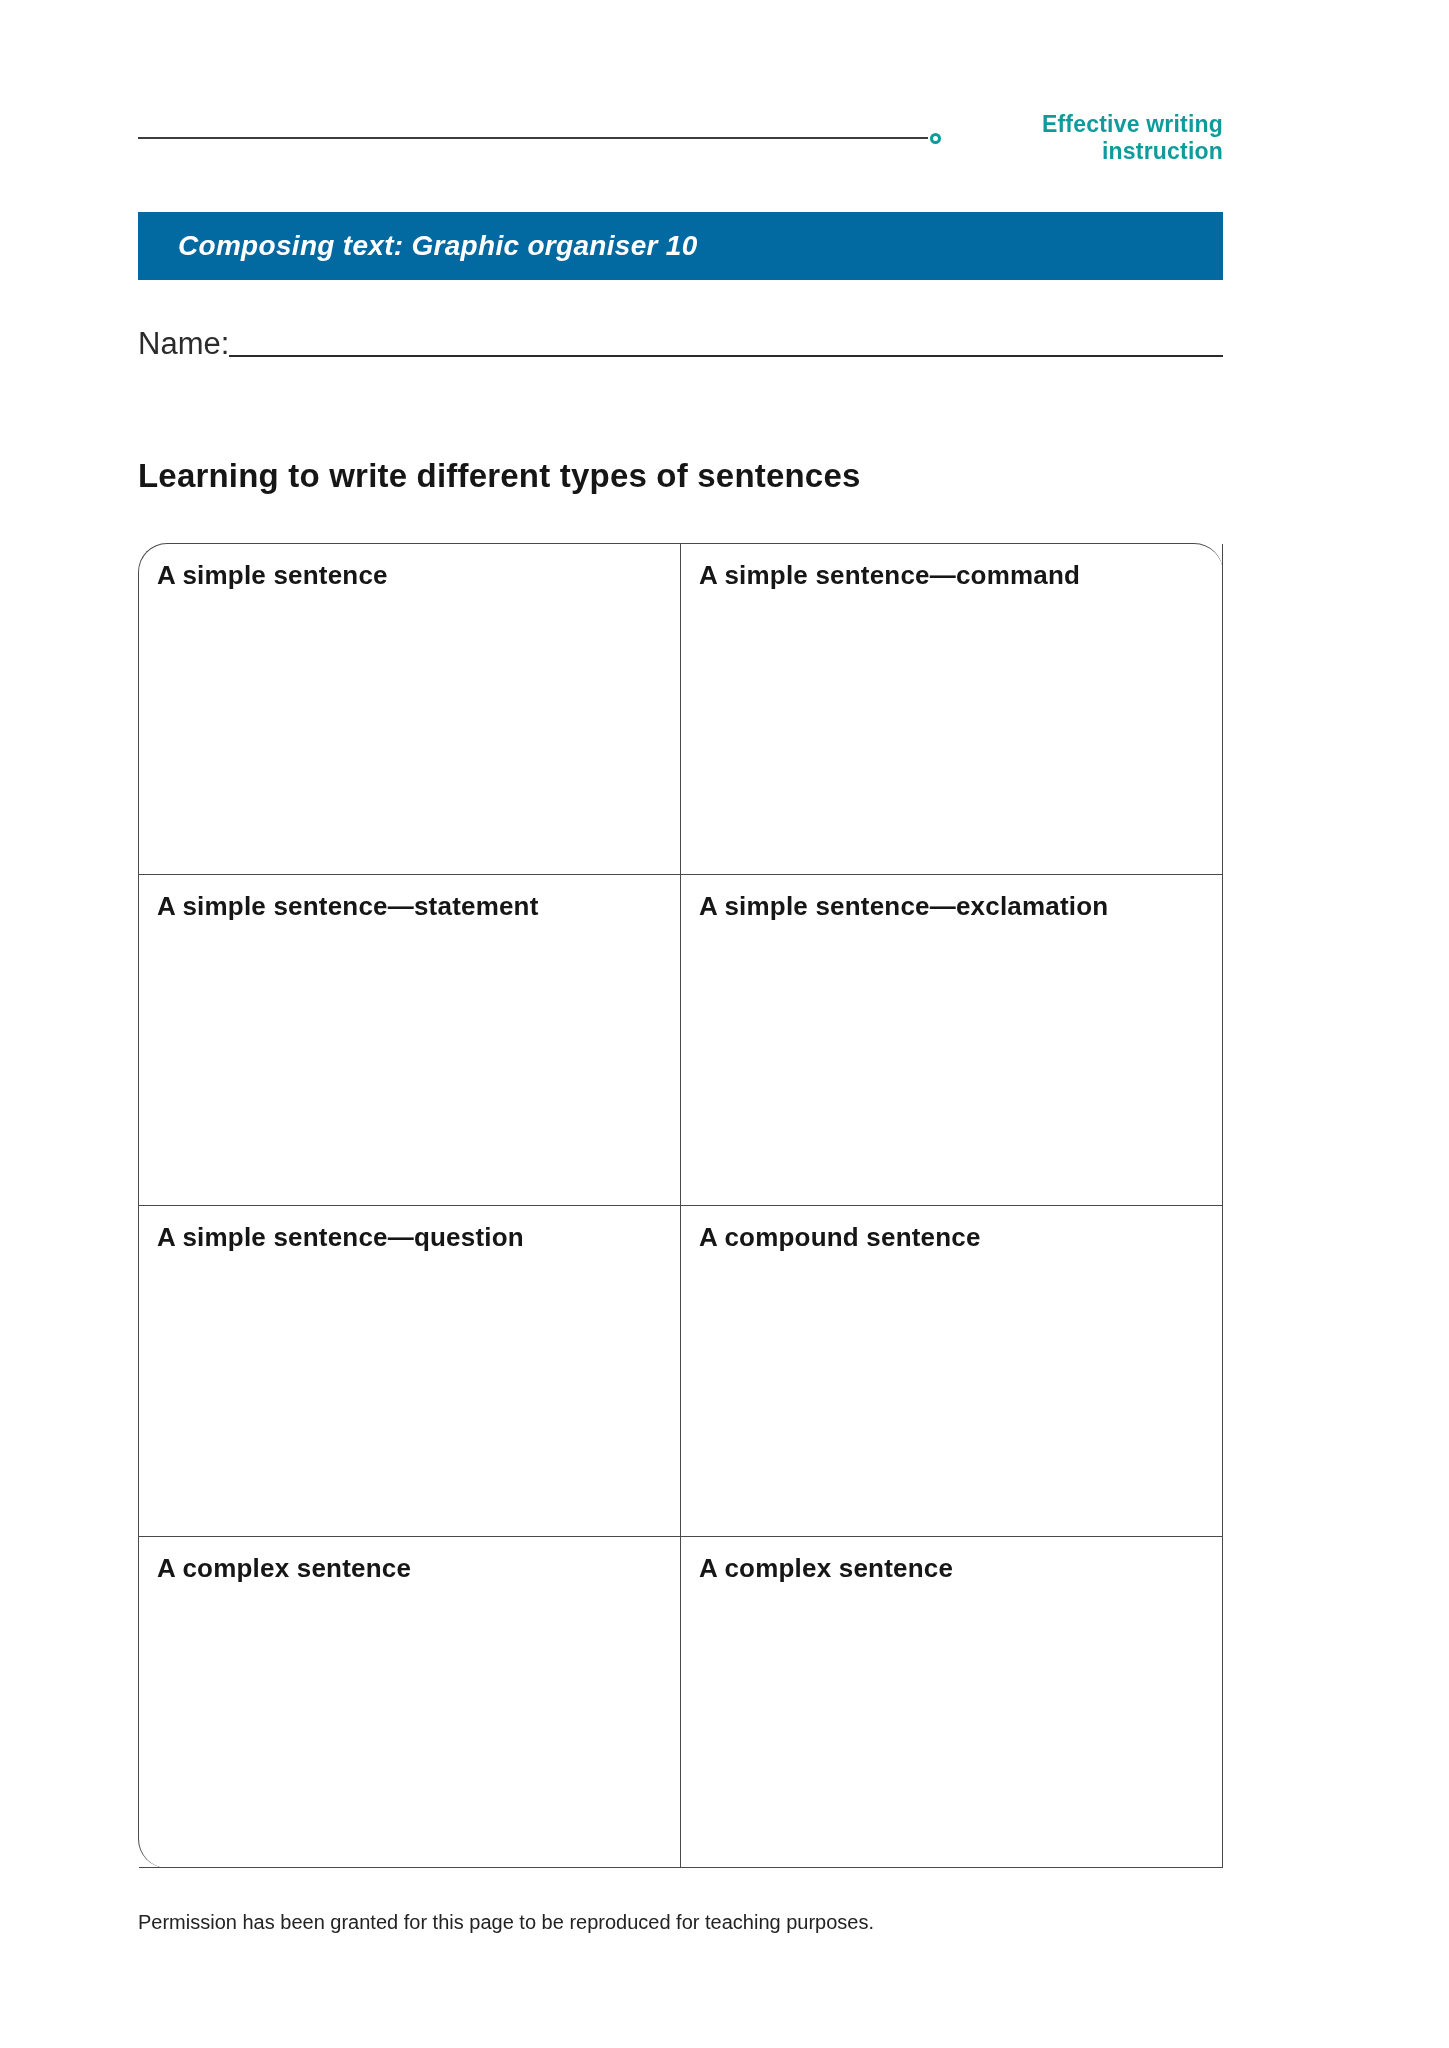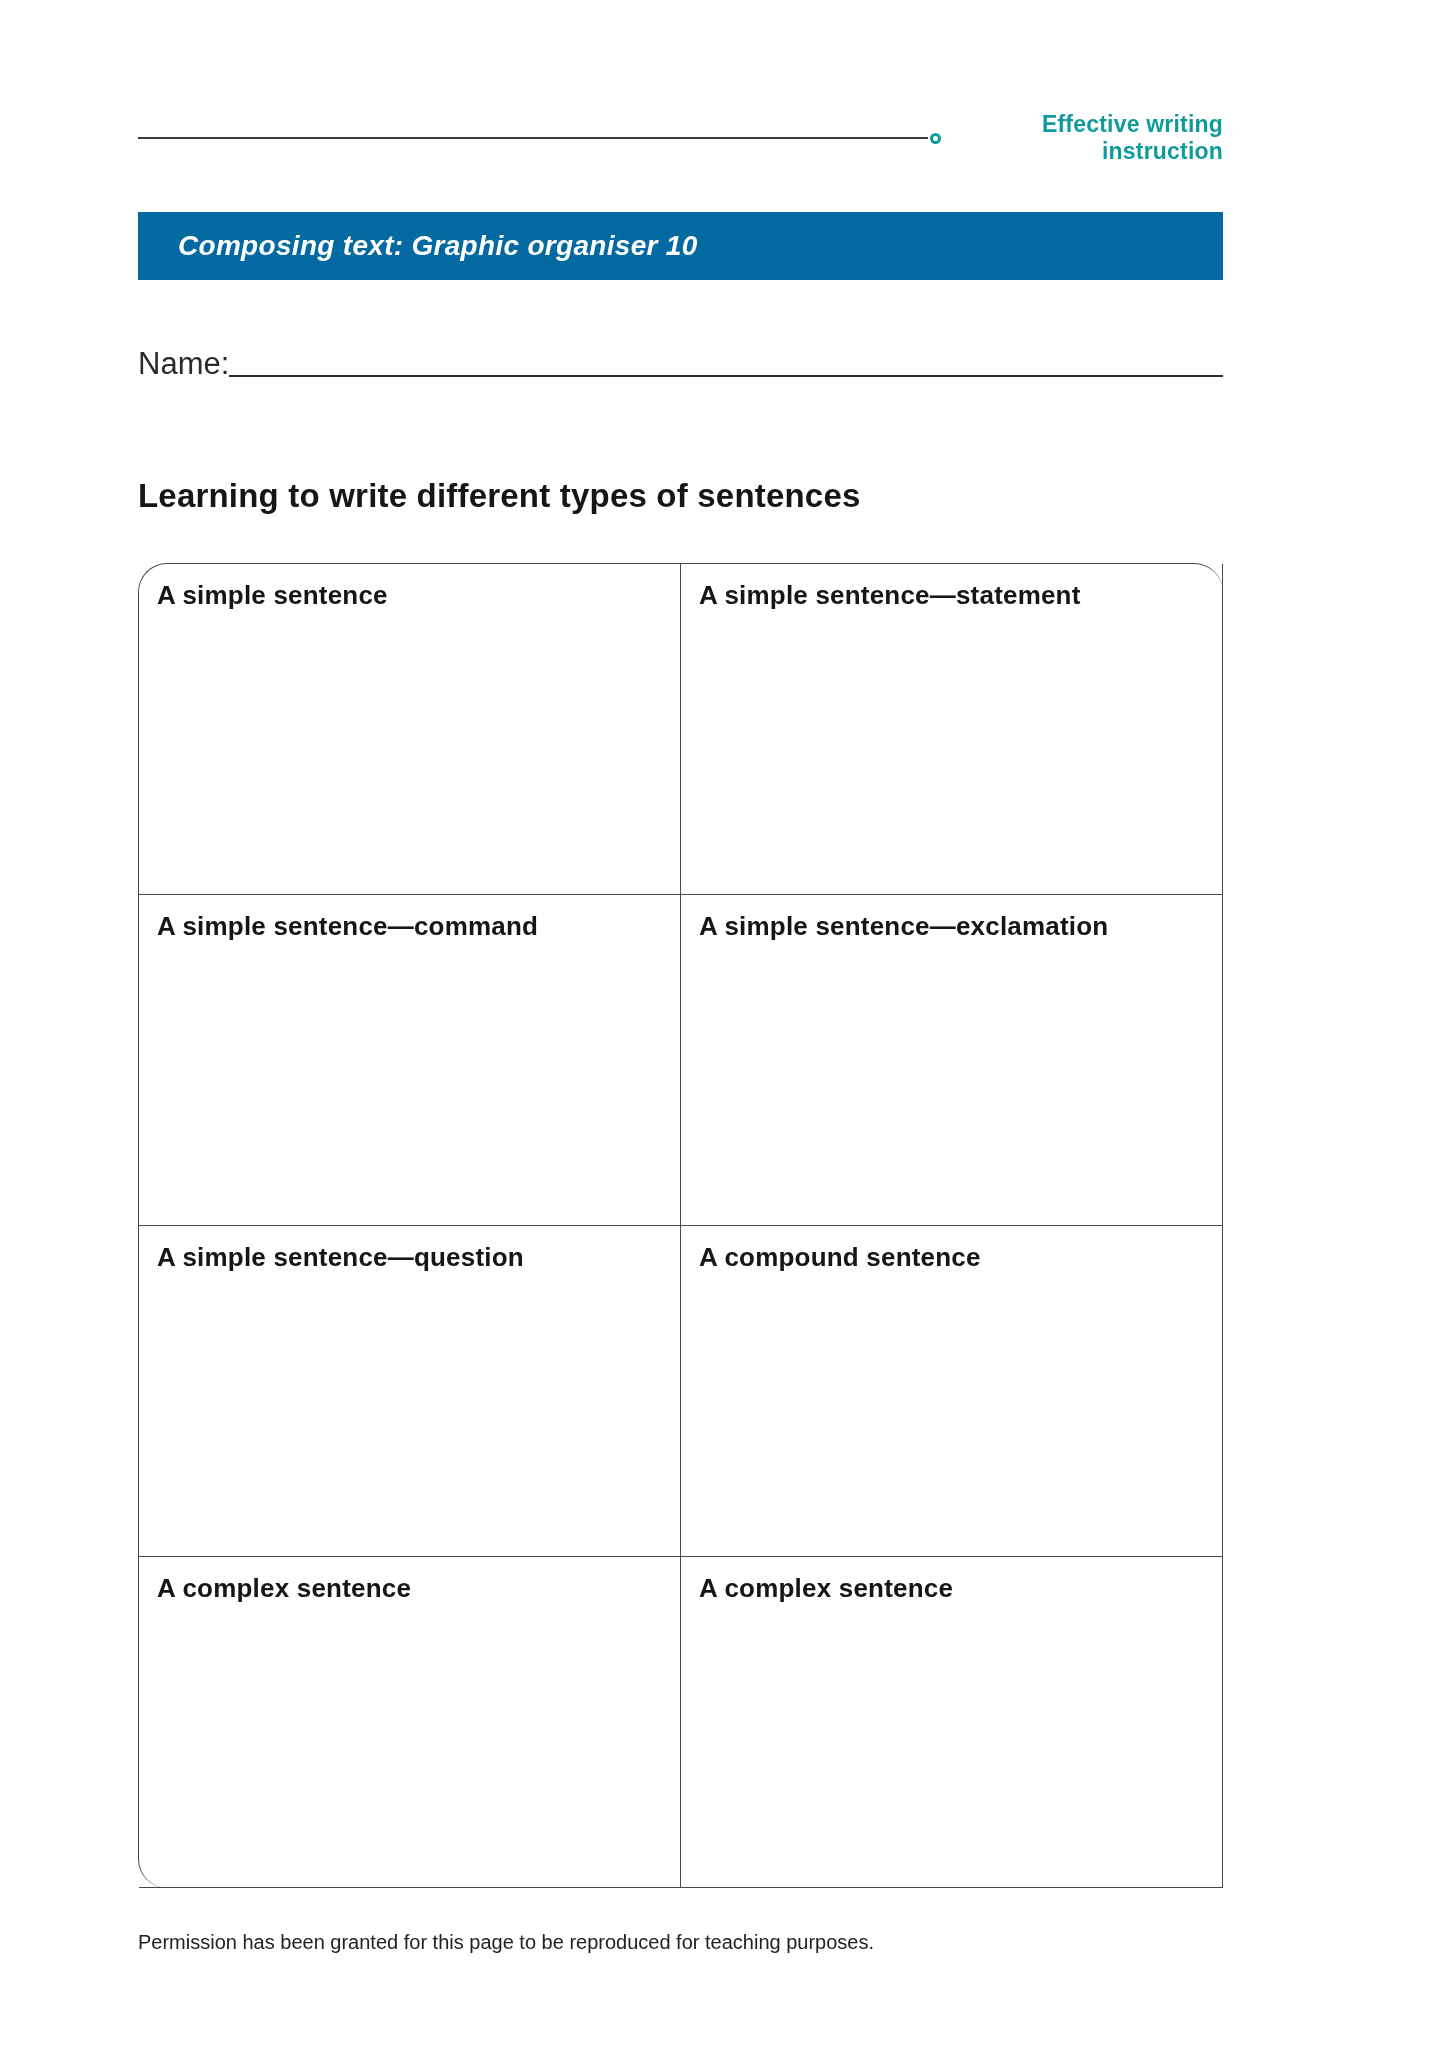--- a/index.html
+++ b/index.html
@@ -59,21 +59,21 @@
   .banner .banner-title {
     color: #ffffff;
     font-size: 28px;
     font-weight: bold;
     font-style: italic;
     letter-spacing: 0.3px;
   }
 
   
   .name-row {
-    margin-top: 66px;
+    margin-top: 46px;
     display: flex;
     align-items: flex-end;
   }
   .name-label {
     font-size: 31px;
     color: #2b2b2b;
     font-weight: normal;
     white-space: nowrap;
   }
   .name-line {
@@ -143,24 +143,24 @@
     <span class="name-line"></span>
   </div>
 
   <h1 class="heading">Learning to write different types of sentences</h1>
 
   <div class="grid">
     <div class="cell">
       <div class="cell-label">A simple sentence</div>
     </div>
     <div class="cell">
-      <div class="cell-label">A simple sentence—statement</div>
+      <div class="cell-label">A simple sentence—command</div>
     </div>
     <div class="cell">
-      <div class="cell-label">A simple sentence—command</div>
+      <div class="cell-label">A simple sentence—statement</div>
     </div>
     <div class="cell">
       <div class="cell-label">A simple sentence—exclamation</div>
     </div>
     <div class="cell">
       <div class="cell-label">A simple sentence—question</div>
     </div>
     <div class="cell">
       <div class="cell-label">A compound sentence</div>
     </div>

